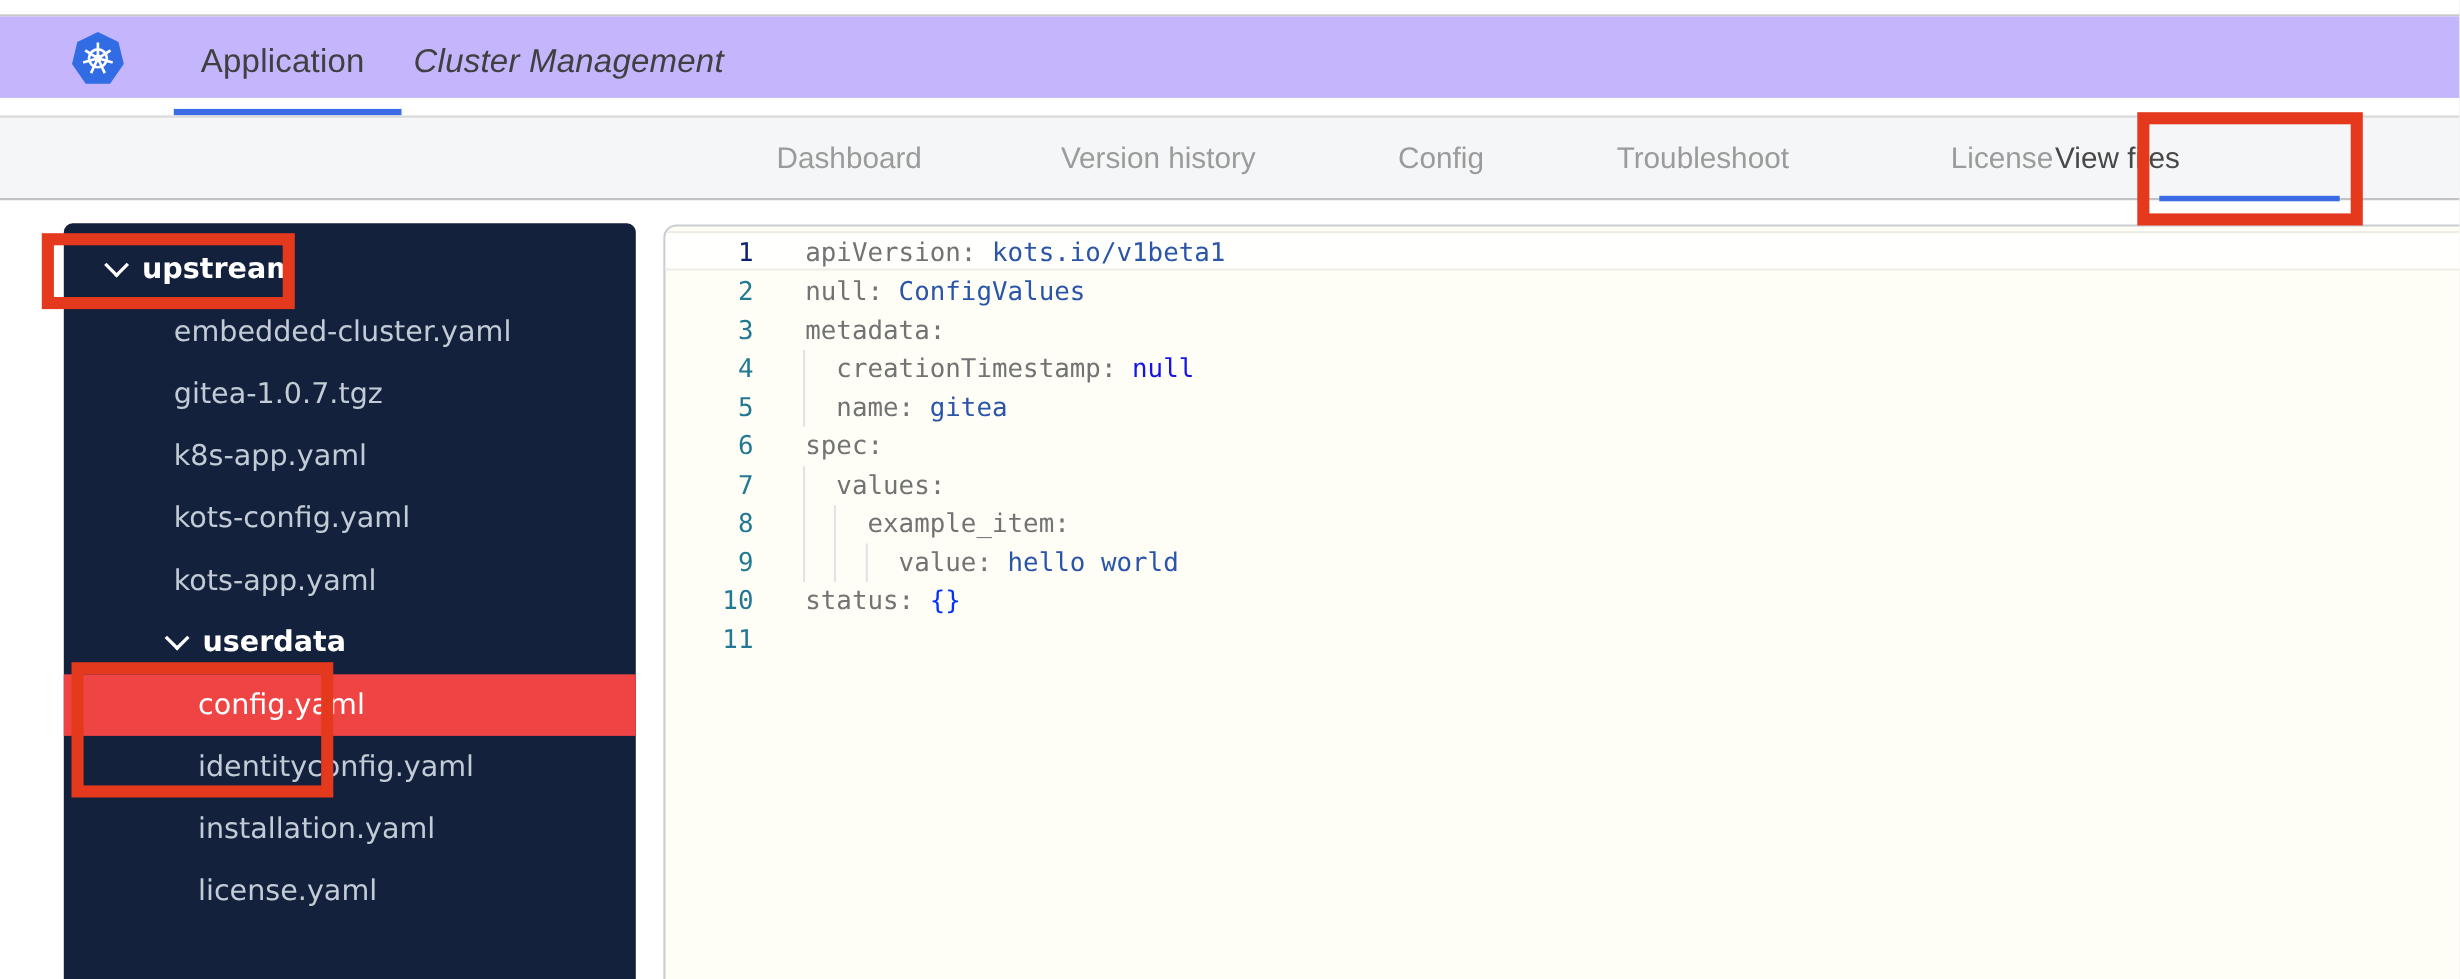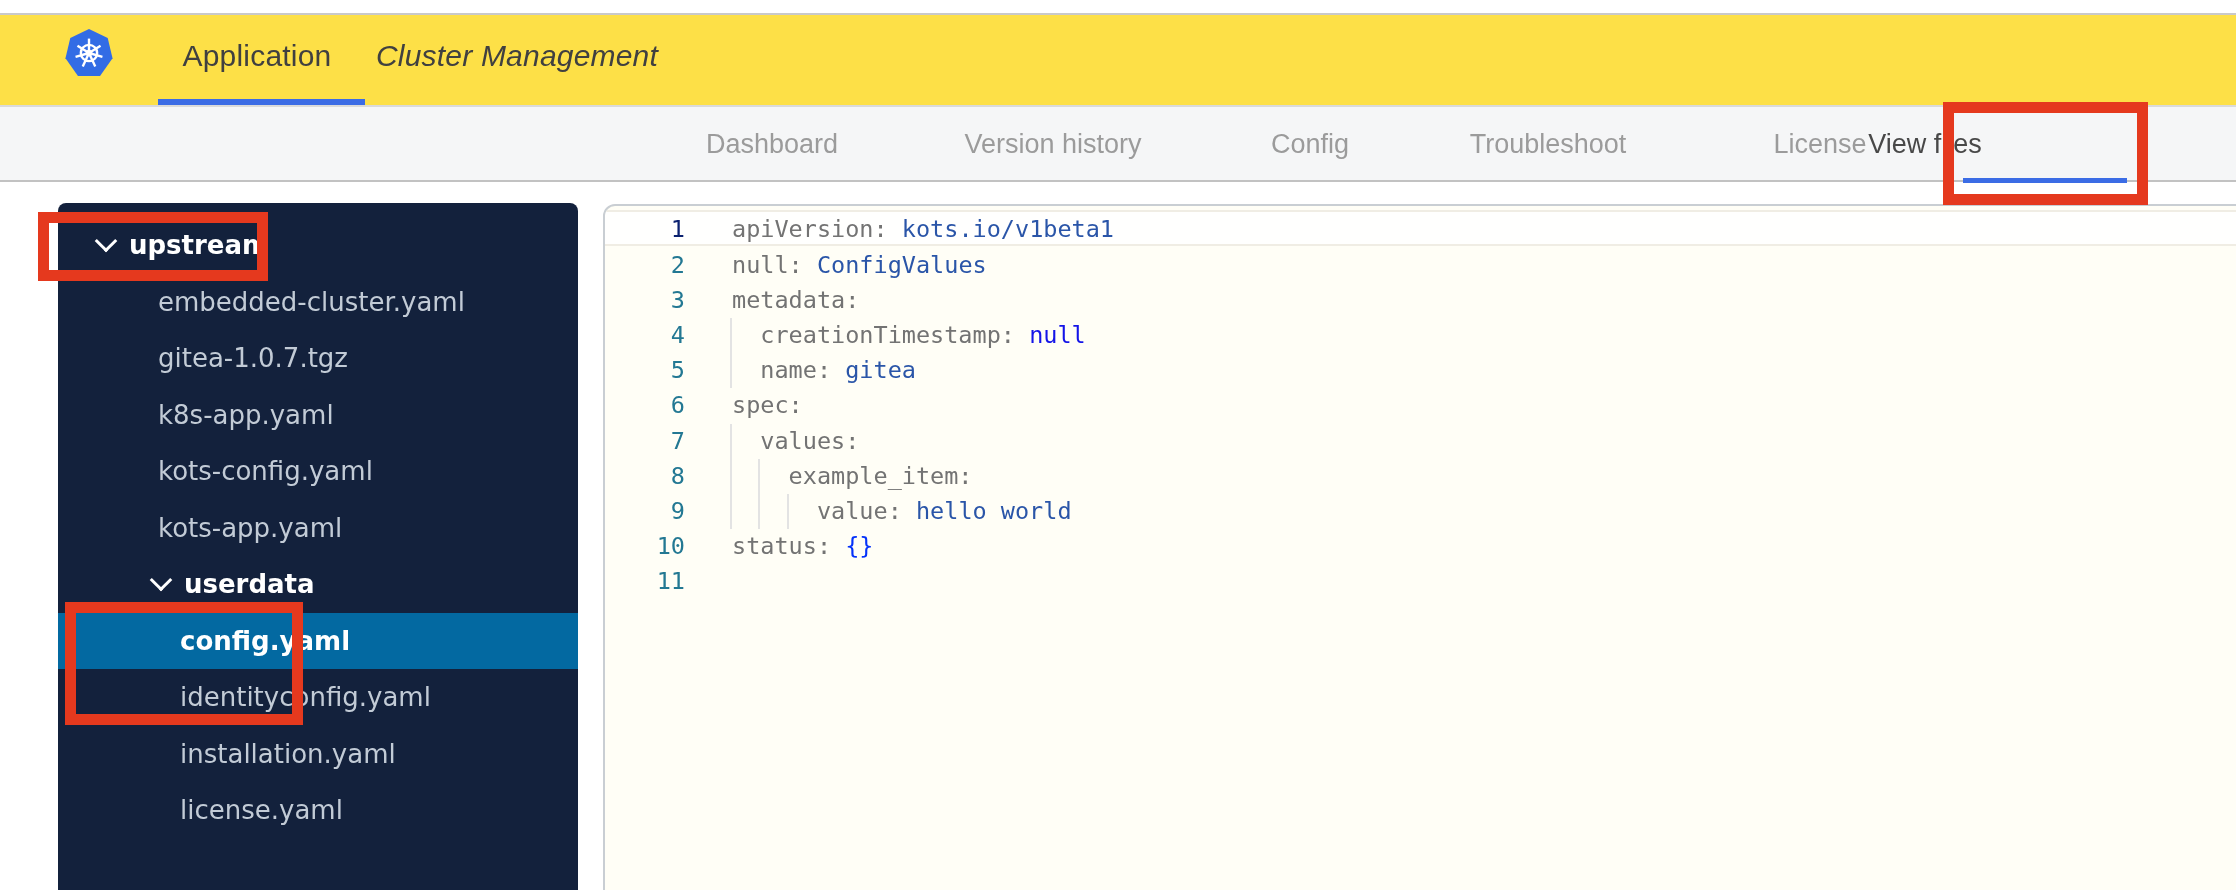--- a/index.html
+++ b/index.html
@@ -3,21 +3,21 @@
 <meta charset="utf-8">
 <style>
   html,body{margin:0;padding:0;background:#e9e9e9;}
   .page{position:relative;width:2236px;height:890px;background:#ffffff;overflow:hidden;
         font-family:"Liberation Sans", sans-serif;}
 
   
   .top-hairline{position:absolute;left:0;top:13px;width:2236px;height:2px;background:#c9c9c9;}
 
   
-  .header{position:absolute;left:0;top:15px;width:2236px;height:90px;background:#fde047;}
+  .header{position:absolute;left:0;top:15px;width:2236px;height:74px;background:#c4b5fd;}
   .k8s-logo{position:absolute;left:65px;top:13px;width:48px;height:50px;cursor:pointer;}
   .header-tab{position:absolute;top:24px;transform:translateX(-50%);font-size:30px;color:#404040;
               letter-spacing:.2px;cursor:pointer;white-space:nowrap;}
   .header-tab.app{left:257px;}
   .header-tab.cluster{left:517px;font-style:italic;}
   .header-underline{position:absolute;left:158px;top:99px;width:207px;height:6px;background:#3b6ce5;}
 
   
   .subnav{position:absolute;left:0;top:105px;width:2236px;height:77px;background:#f5f6f7;
           border-top:2px solid #dadada;border-bottom:2px solid #c2c2c2;box-sizing:border-box;}
@@ -28,21 +28,21 @@
   .t-trouble{left:1548px}.t-license{left:1820px}.t-viewfiles{left:1925px}
   .subnav-underline{position:absolute;left:1963px;top:178px;width:164px;height:5px;background:#3b6ce5;}
 
   
   .sidebar{position:absolute;left:58px;top:203px;width:520px;height:687px;background:#13213c;
            border-radius:8px 8px 0 0;padding-top:14px;box-sizing:content-box;
            font-family:"DejaVu Sans", sans-serif;}
   .tree-row{height:56.5px;display:flex;align-items:center;font-size:26px;color:#c2cbd6;
             cursor:pointer;white-space:nowrap;}
   .tree-row.folder{color:#ffffff;font-weight:bold;}
-  .tree-row.selected{background:#0369a1;color:#ffffff;font-weight:bold;}
+  .tree-row.selected{background:#ef4444;color:#ffffff;font-weight:normal;}
   .pl-root{padding-left:40px;}
   .pl-file1{padding-left:100px;}
   .pl-folder1{padding-left:95px;}
   .pl-file2{padding-left:122px;}
   .chev{width:13px;height:13px;border-right:3px solid #fff;border-bottom:3px solid #fff;
         transform:rotate(45deg);margin-right:15px;margin-top:-8px;flex:0 0 auto;}
 
   
   .editor{position:absolute;left:603px;top:204px;width:1650px;height:706px;background:#fffef6;
           border:2px solid #c9ced3;border-radius:12px 12px 0 0;box-sizing:border-box;overflow:hidden;}

